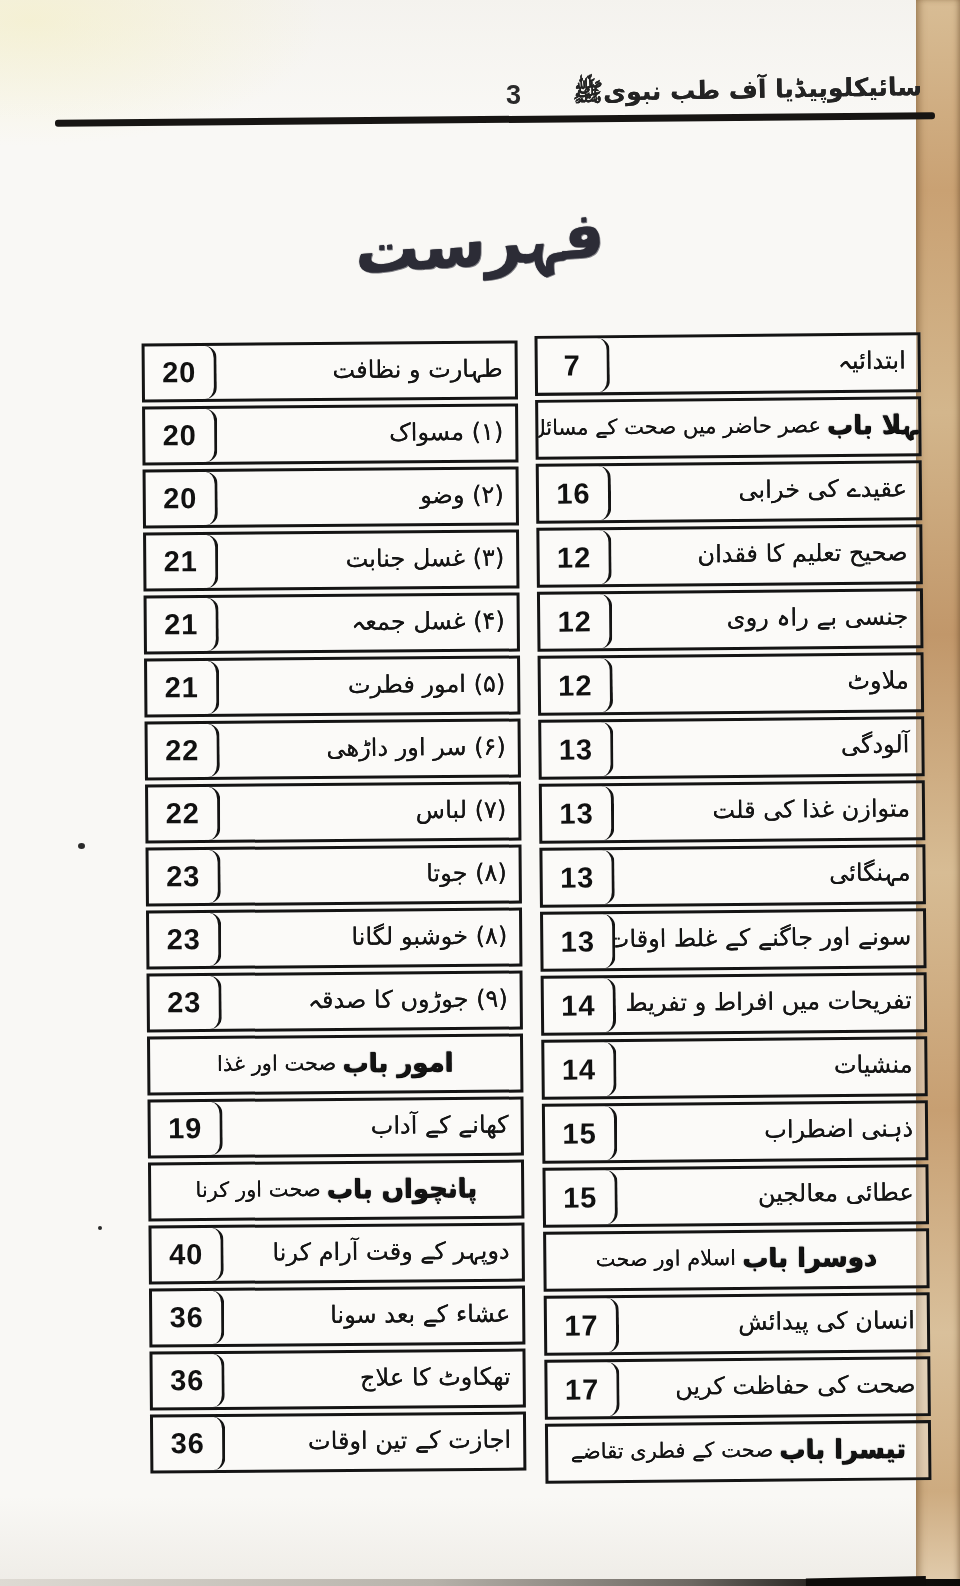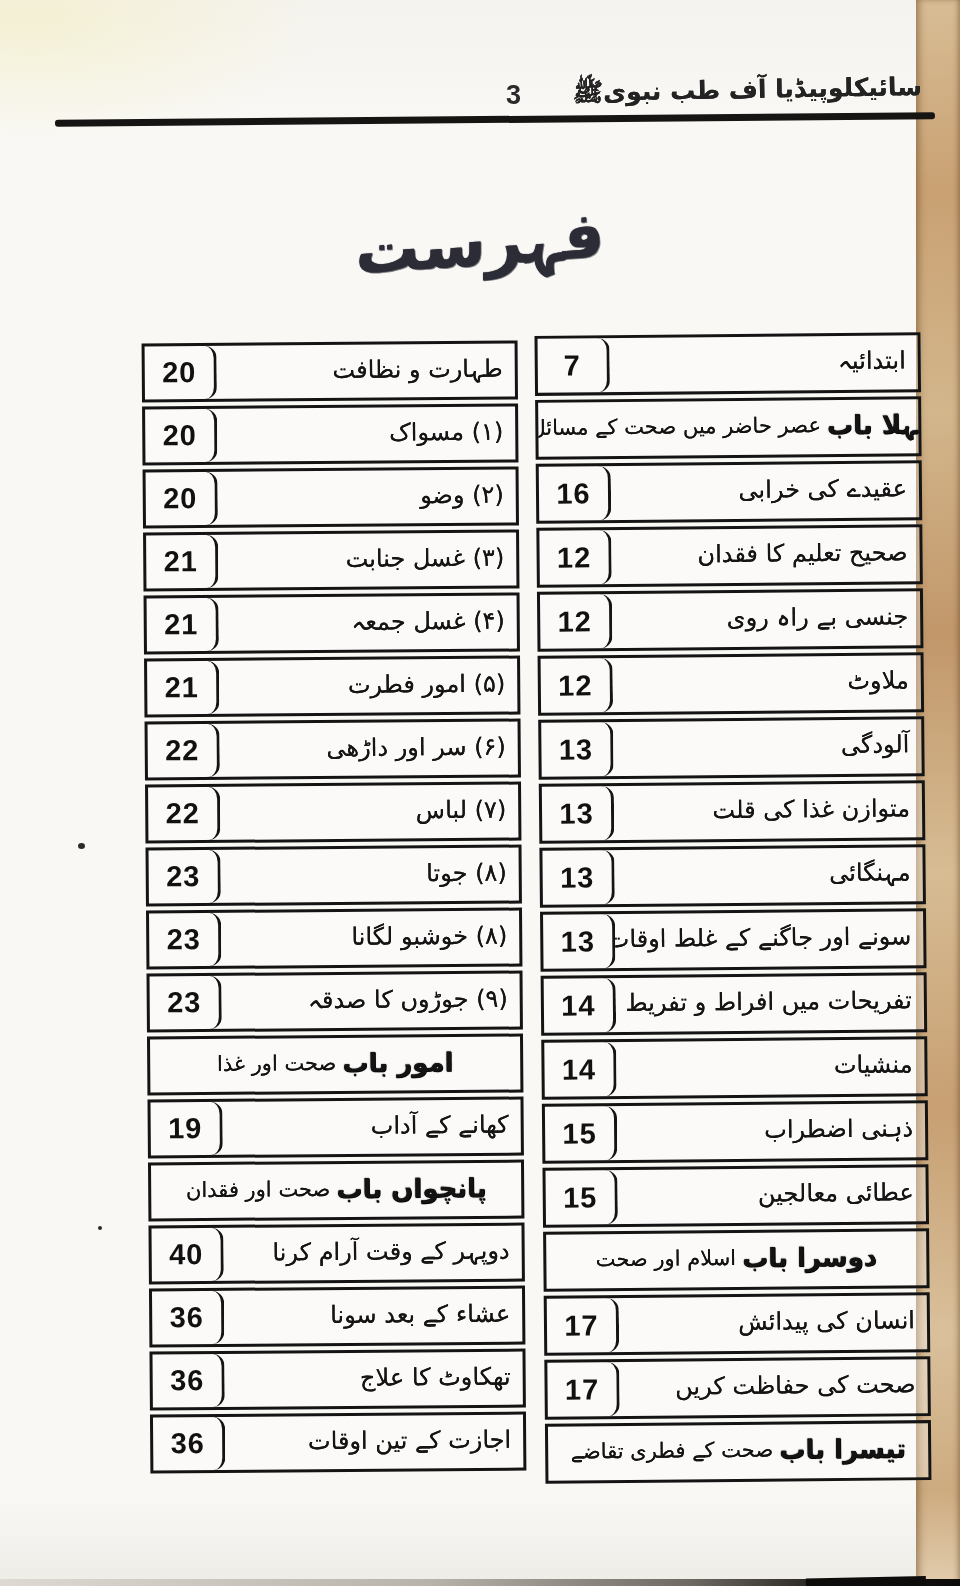--- a/index.html
+++ b/index.html
@@ -249,21 +249,21 @@
         <span>صحت اور غذا</span>
       </div>
     </div>
     <div class="row">
       <div class="cell num">19</div>
       <div class="cell title">کھانے کے آداب</div>
     </div>
     <div class="row section">
       <div class="cell sec">
         <b>پانچواں باب</b>
-        <span>صحت اور فقدان</span>
+        <span>صحت اور کرنا</span>
       </div>
     </div>
     <div class="row">
       <div class="cell num">40</div>
       <div class="cell title">دوپہر کے وقت آرام کرنا</div>
     </div>
     <div class="row">
       <div class="cell num">36</div>
       <div class="cell title">عشاء کے بعد سونا</div>
     </div>

